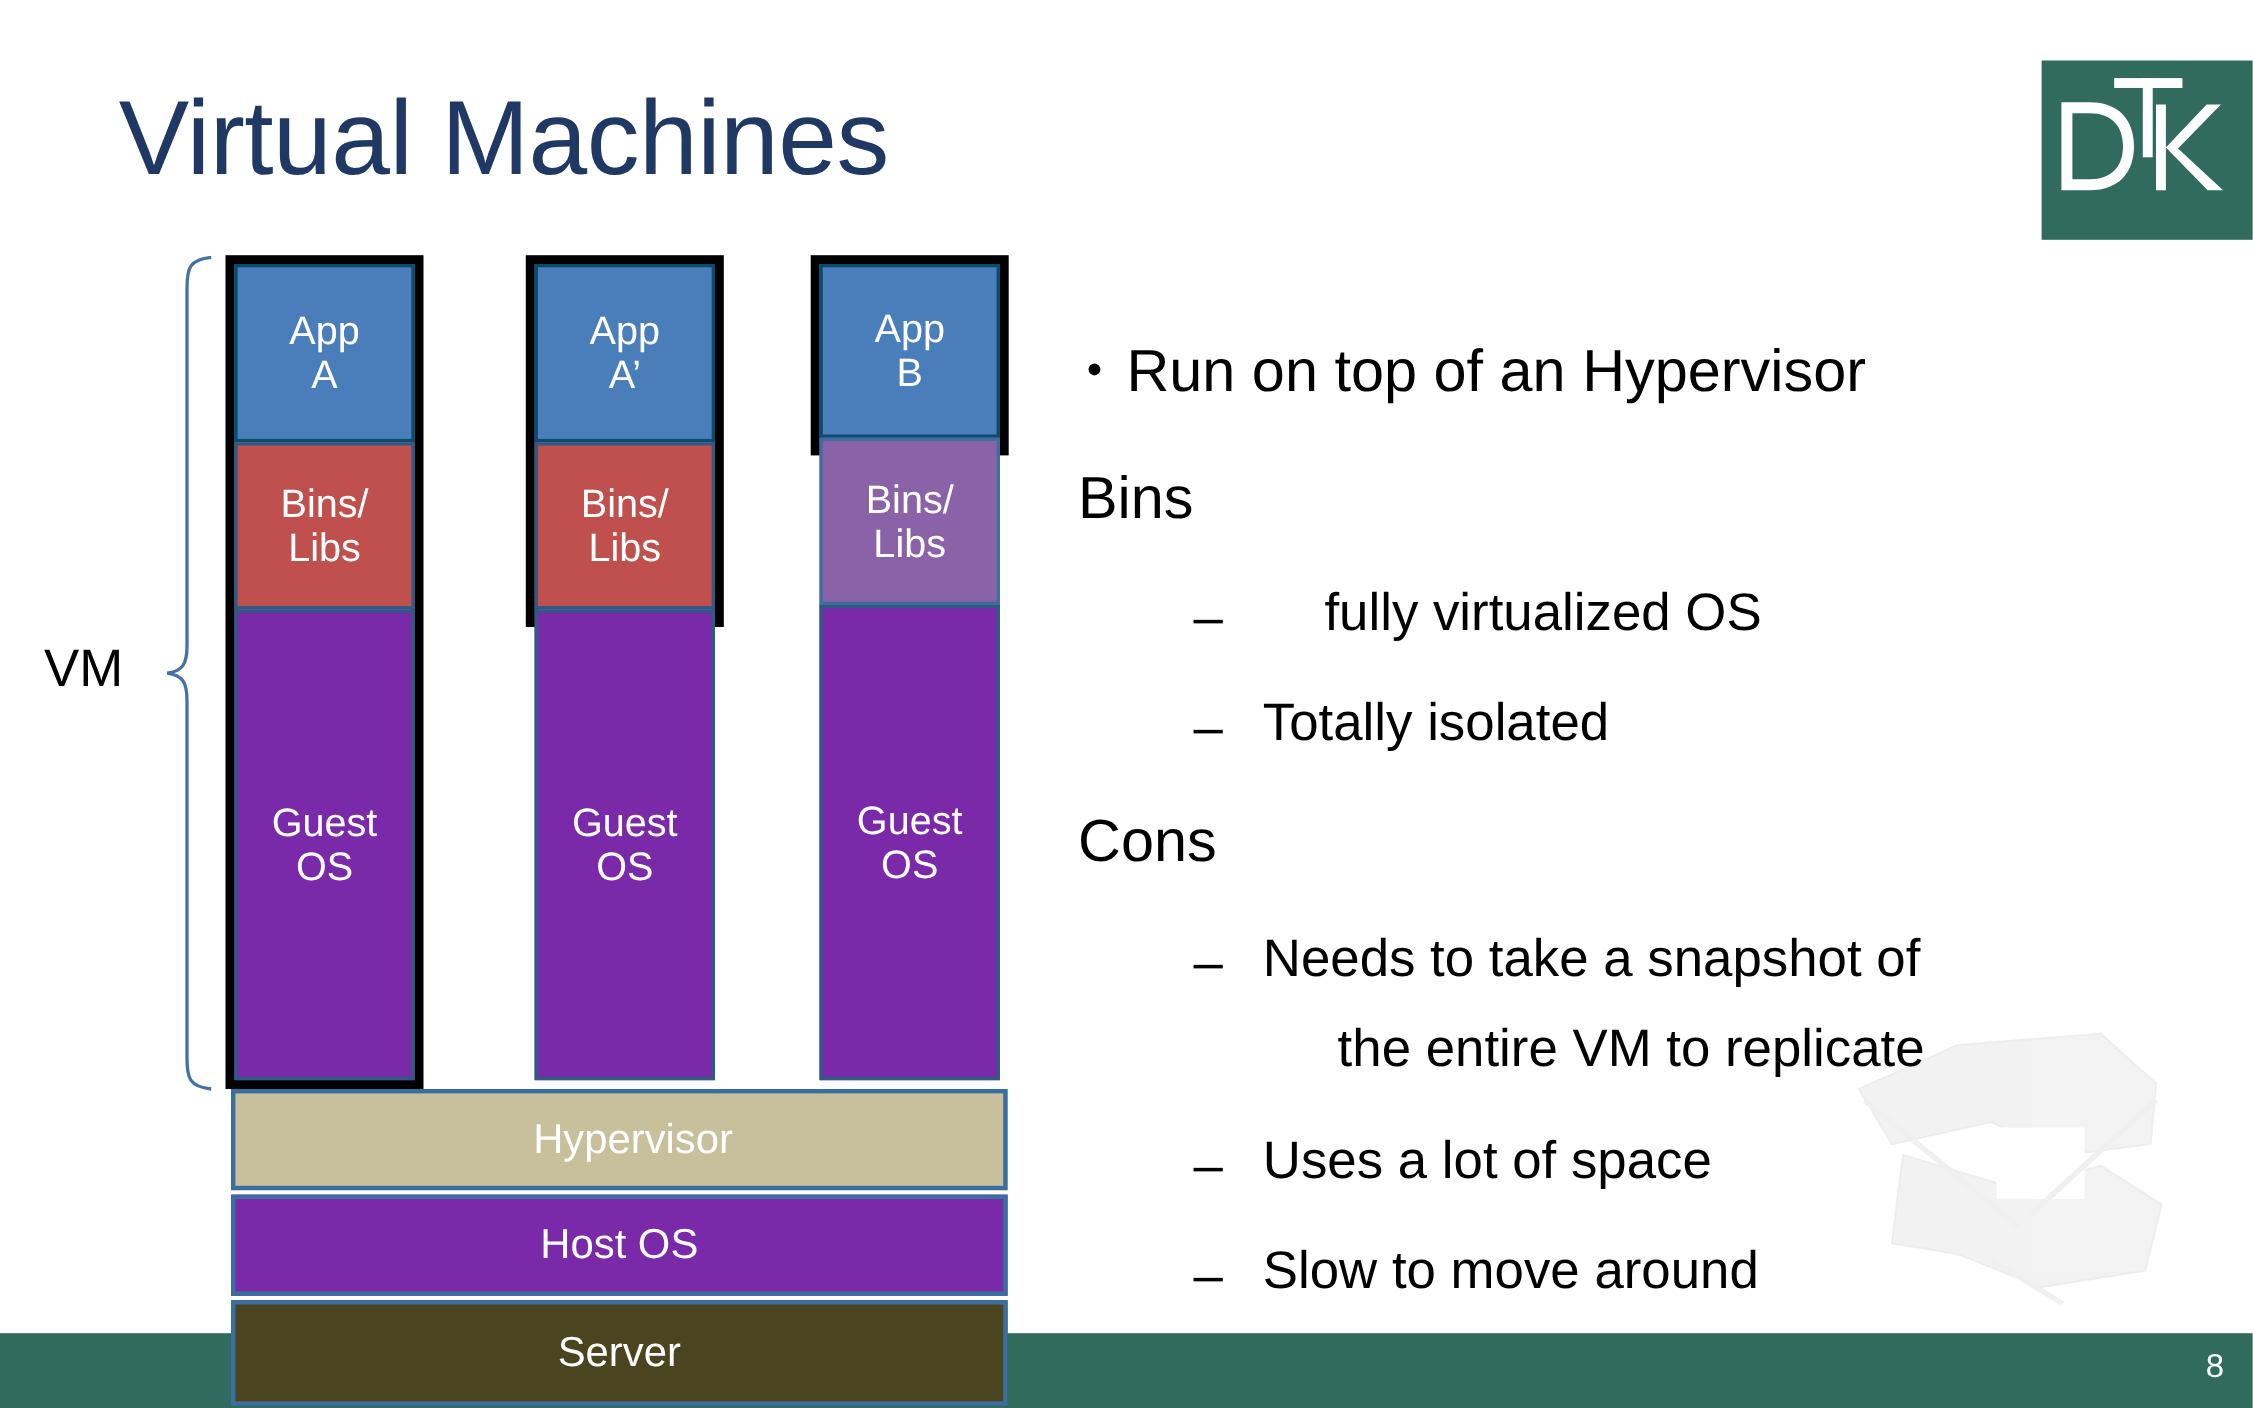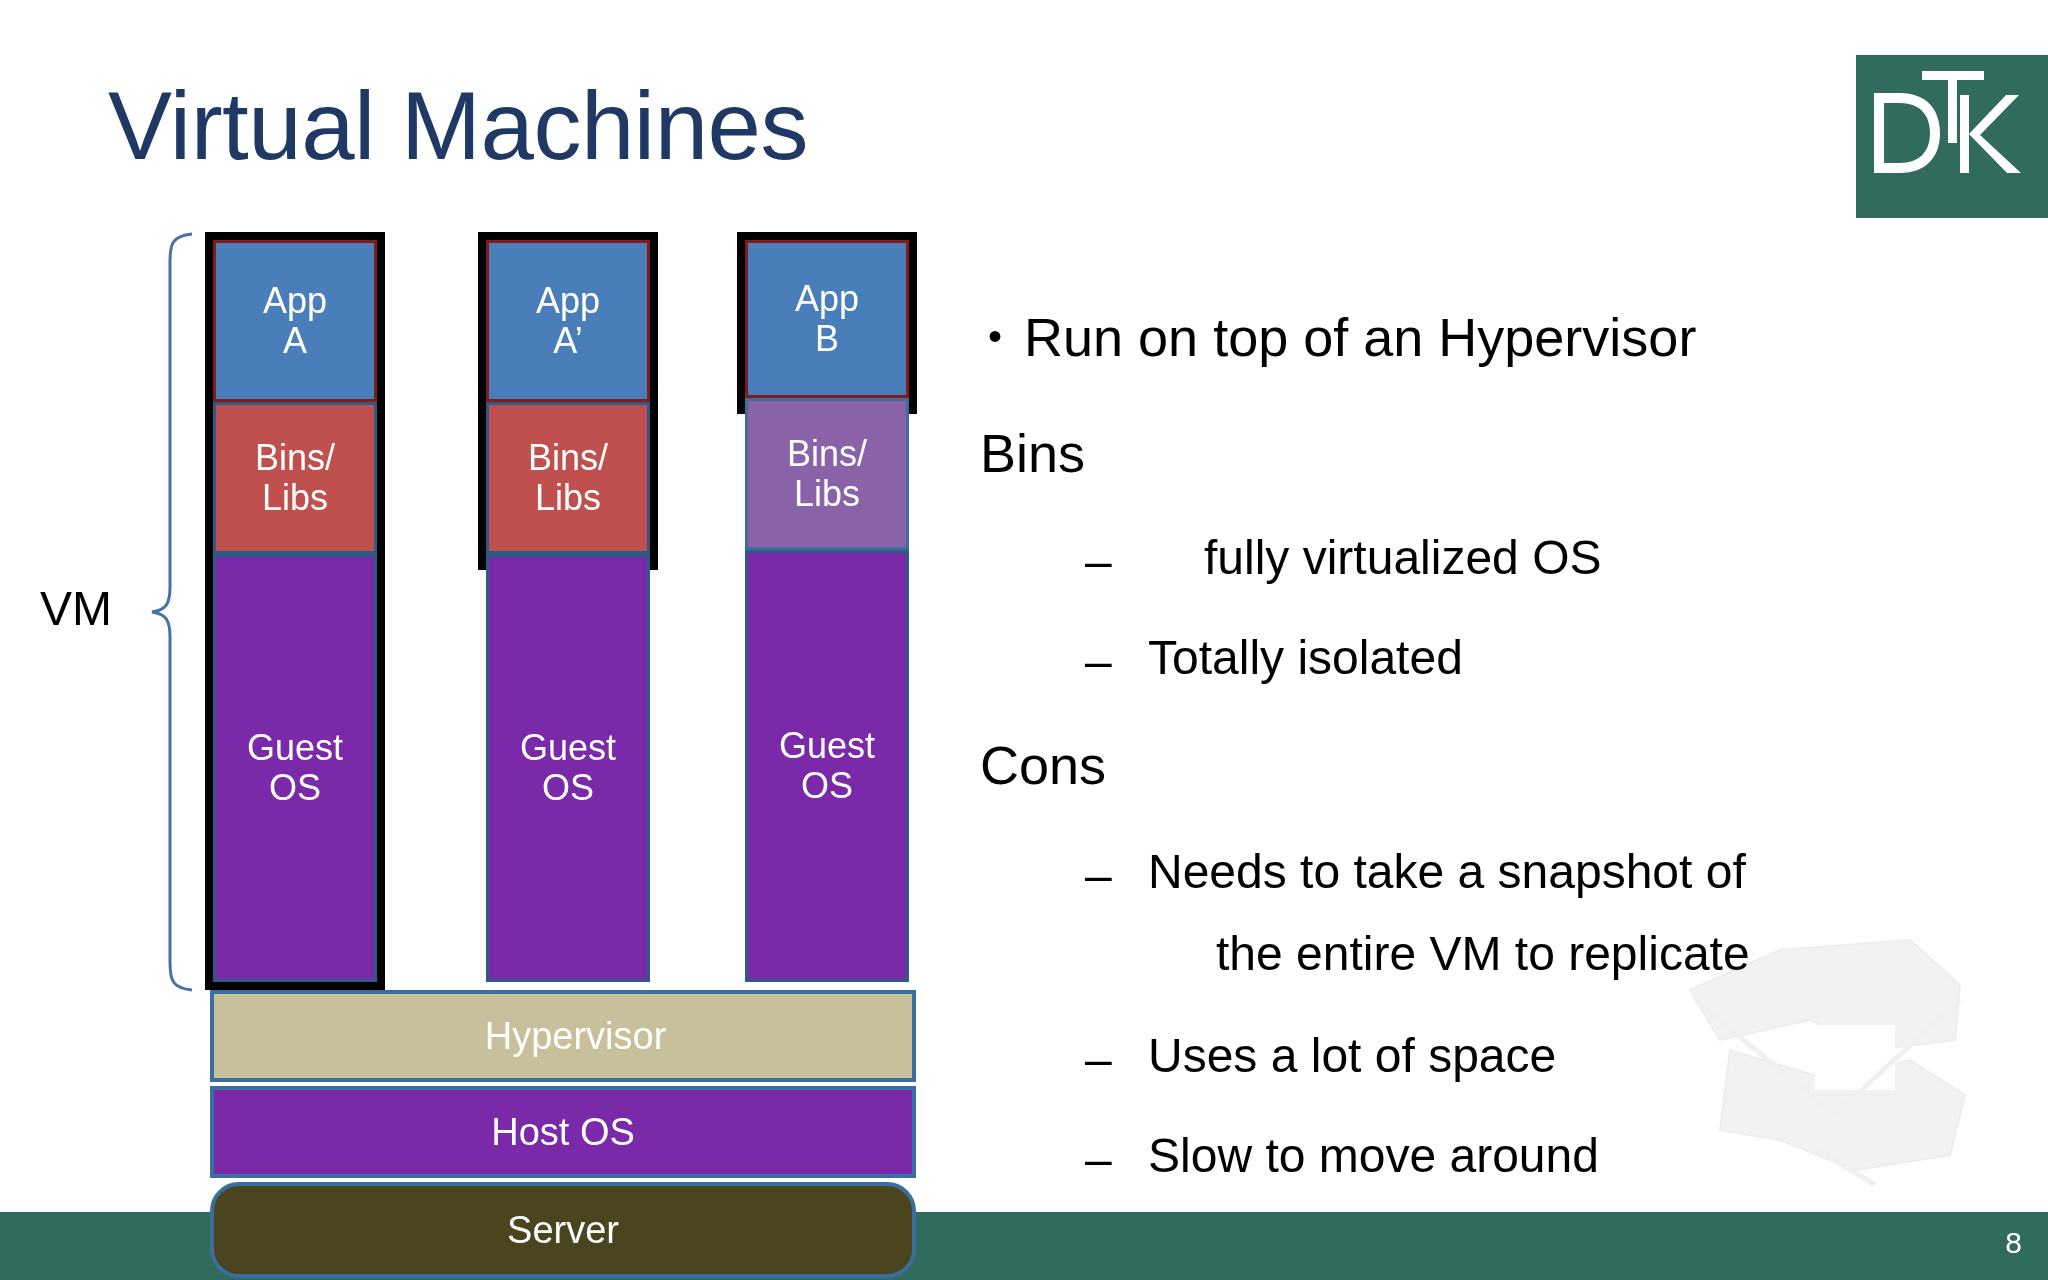--- a/index.html
+++ b/index.html
@@ -50,36 +50,36 @@
 
   
   .stack{position:absolute;}
   .seg{
     position:absolute;left:0;width:100%;
     display:flex;align-items:center;justify-content:center;
     color:#ffffff;font-size:36px;line-height:1.12;text-align:center;
     box-sizing:border-box;
   }
   .seg .lines{white-space:pre-line;}
-  .seg-app{background:#4A7EBB;border:3px solid #7f1d1d;}
+  .seg-app{background:#4A7EBB;border:3px solid #0c4a6e;}
   .seg-bins-red{background:#C0504D;border:3px solid #2E5A86;}
   .seg-bins-purple{background:#8A62A8;border:3px solid #3E6E9E;}
   .seg-guest{background:#7A29A8;border:3px solid #2E5A86;}
 
   .blackframe{position:absolute;border:11px solid #000000;box-sizing:border-box;}
 
   
   .bar{
     position:absolute;display:flex;align-items:center;justify-content:center;
     color:#ffffff;font-size:38px;box-sizing:border-box;
     border:4px solid #3A6EA0;
   }
   .bar-hypervisor{background:#C8C09A;}
   .bar-hostos{background:#7A29A8;}
-  .bar-server{background:#4B451F;border-radius:29px;}
+  .bar-server{background:#4B451F;}
 
   
   .rt{position:absolute;color:#000000;line-height:1;white-space:nowrap;}
   .rt-bullet-dot{position:absolute;color:#000;font-size:40px;line-height:1;}
   .rt-l1{font-size:54px;}
   .rt-head{font-size:54px;}
   .rt-sub{font-size:48px;}
   .rt-dash{position:absolute;font-size:48px;color:#000;line-height:1;}
 </style>
 </head>

